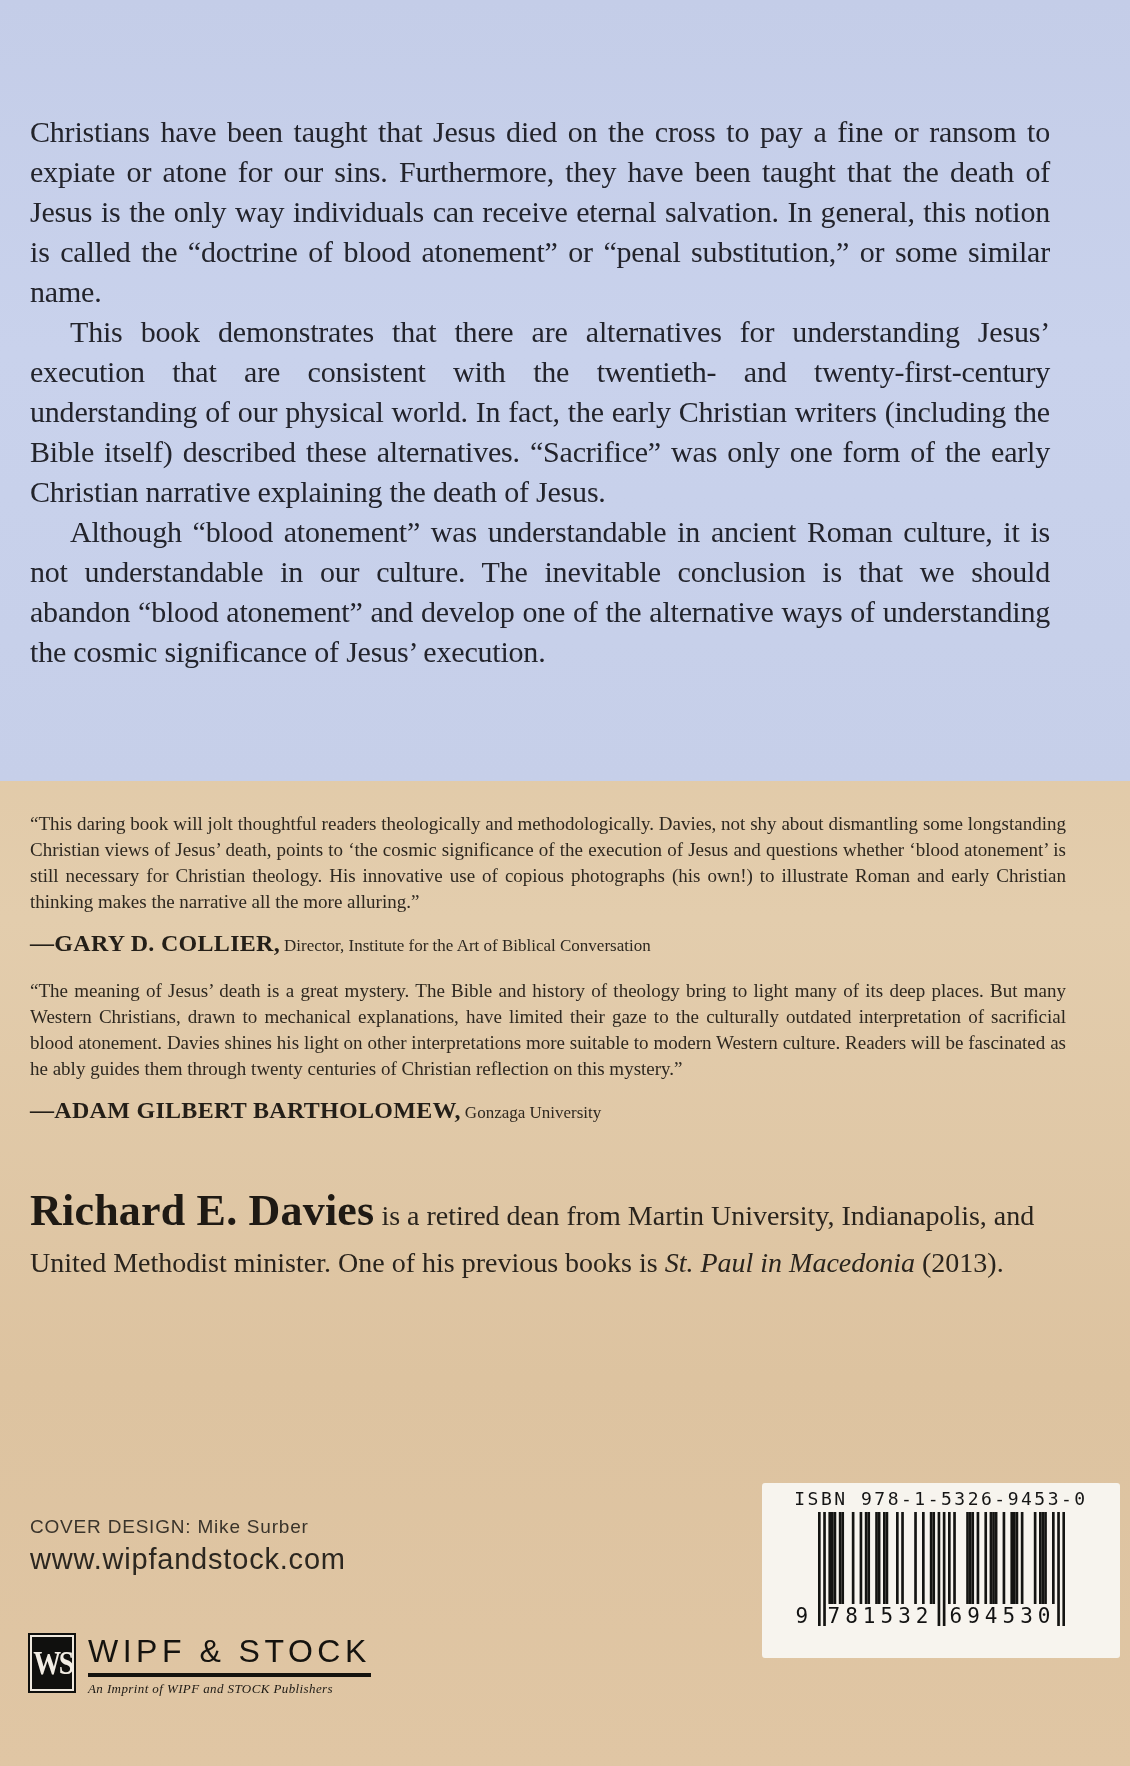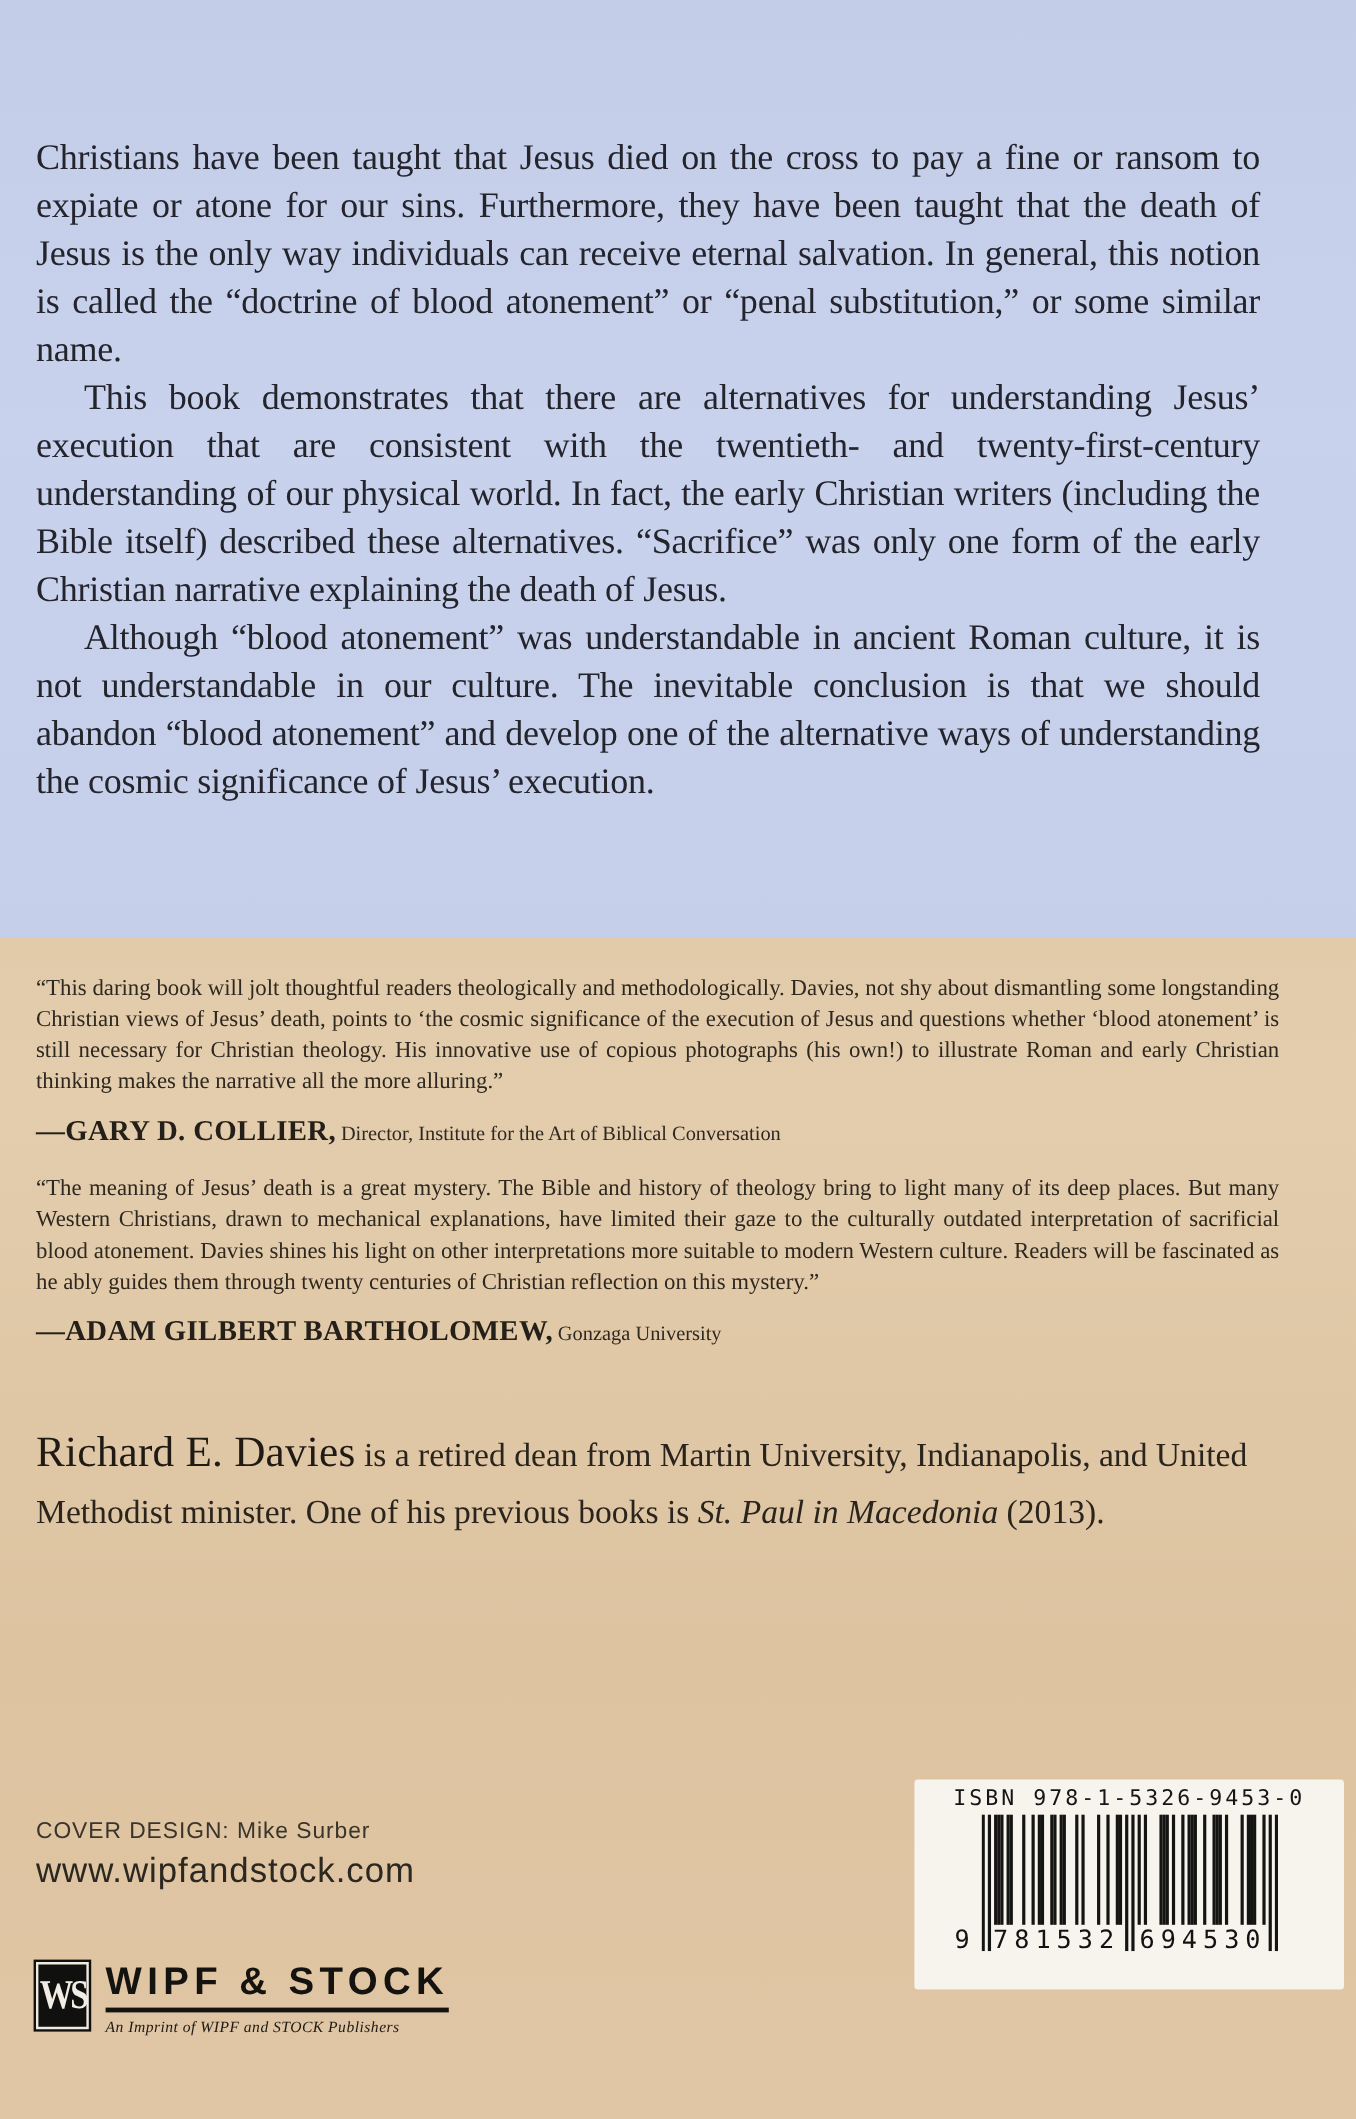--- a/index.html
+++ b/index.html
@@ -44,21 +44,21 @@
   .attribution{margin:16px 0 0 0;line-height:24px;}
   .attr-name{font-weight:bold;font-size:24px;letter-spacing:0.3px;color:#241f18;}
   .attr-title{font-size:17px;color:#2e2820;}
   .quote-block.second{margin-top:20px;}
   .bio{
     margin:62px 0 0 0;
     font-size:28px;line-height:47px;
     color:#2a241d;
     text-align:left;
   }
-  .bio .bio-name{font-weight:normal;font-size:36px;letter-spacing:0.2px;color:#1f1a14;}
+  .bio .bio-name{font-weight:bold;font-size:44px;letter-spacing:0.2px;color:#1f1a14;}
   .bio em{font-style:italic;}
   
   .credits{position:absolute;left:30px;top:735px;}
   .credit-line{
     font-family:"Liberation Sans",sans-serif;
     font-size:19px;letter-spacing:0.8px;color:#3a342b;
   }
   .site-line{
     font-family:"Liberation Sans",sans-serif;
     font-size:29px;letter-spacing:0.8px;color:#2c2720;margin-top:5px;
@@ -71,21 +71,21 @@
     flex:0 0 auto;
   }
   .ws-logo span{
     color:#f2ede4;font-weight:bold;font-size:34px;
     font-family:"Liberation Serif",serif;
     transform:scaleX(0.82);letter-spacing:-3px;
   }
   .pub-text{margin-left:12px;}
   .pub-name{
     font-family:"Liberation Sans",sans-serif;
-    font-weight:bold;font-size:32px;letter-spacing:4.5px;
+    font-weight:normal;font-size:32px;letter-spacing:4.5px;
     color:#15130f;
     border-bottom:4px solid #15130f;
     padding-bottom:3px;display:inline-block;
   }
   .pub-imprint{
     font-family:"Liberation Serif",serif;
     font-style:italic;font-size:13px;letter-spacing:0.4px;
     color:#1c1914;margin-top:4px;
   }
   

